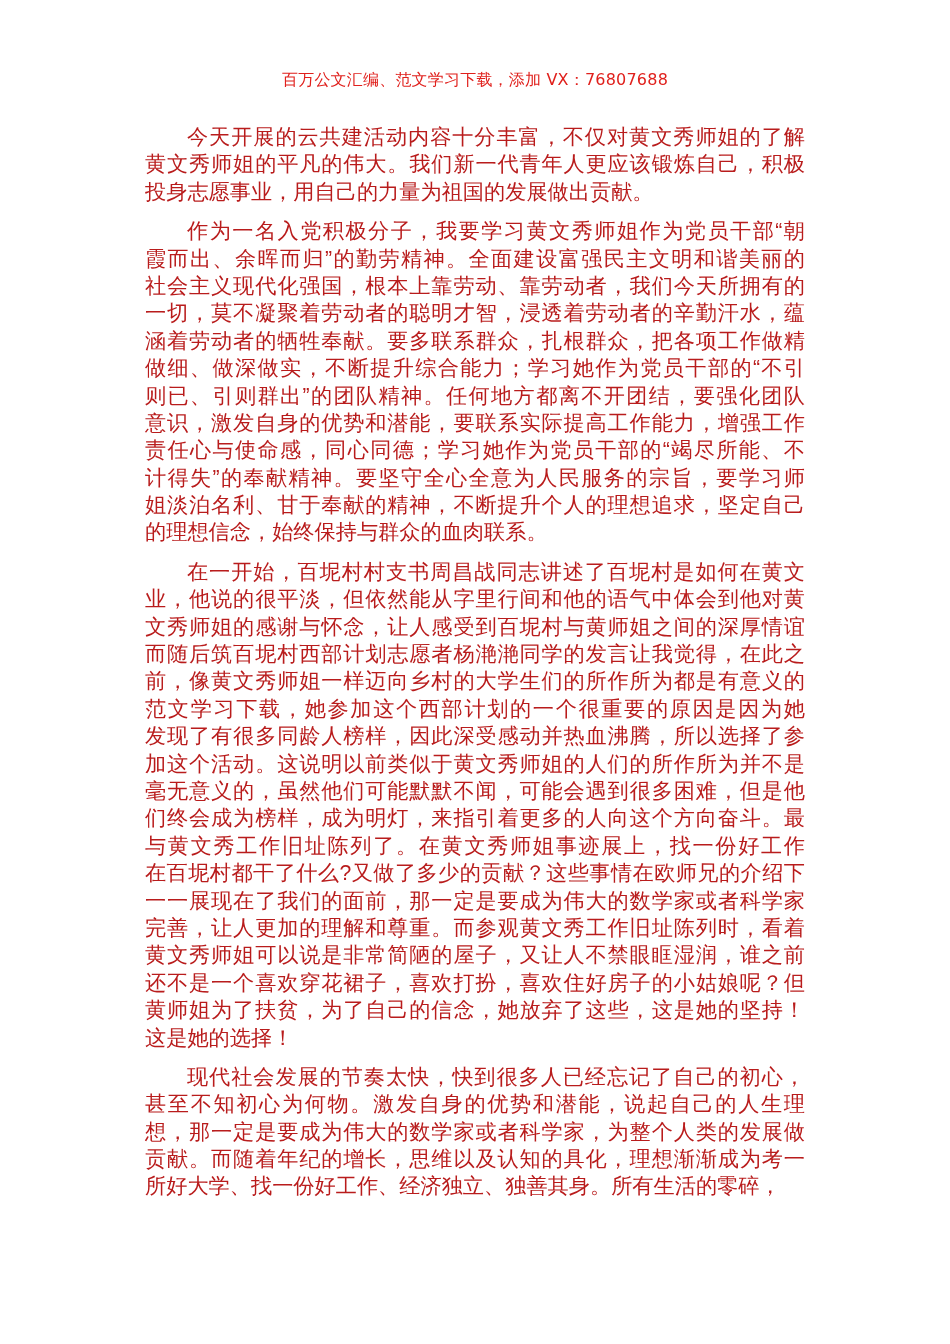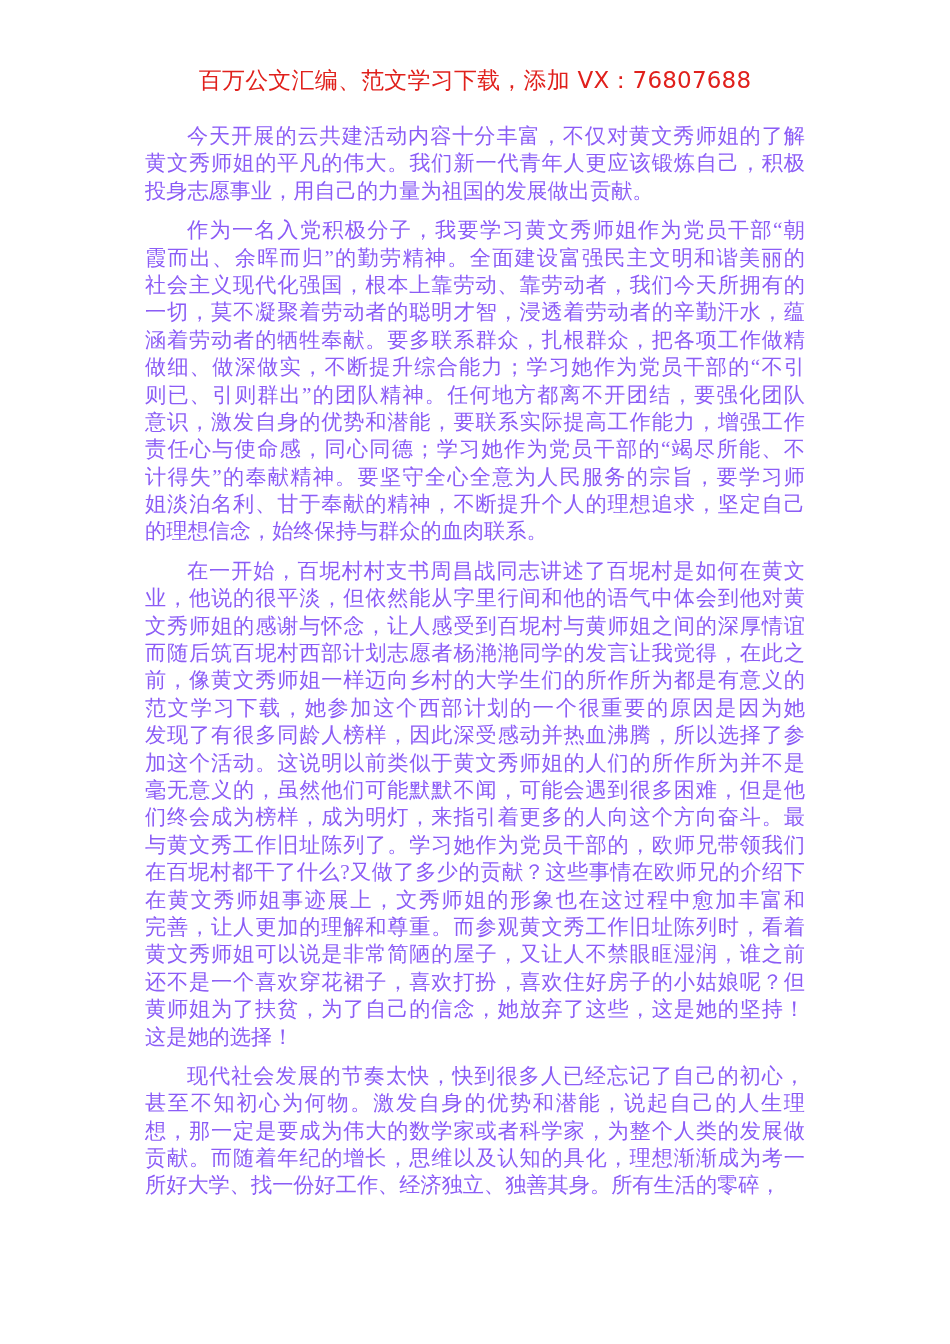--- a/index.html
+++ b/index.html
@@ -1,27 +1,27 @@
 <!DOCTYPE html>
 <html><head>
 <meta charset="utf-8">
 <style>
   html, body { margin: 0; padding: 0; background: #ffffff; }
   body { width: 950px; height: 1344px; position: relative; overflow: hidden; }
   .header {
     position: absolute; left: 0; top: 68px; width: 950px; text-align: center;
     color: #e0201c; font-family: "DejaVu Sans", "Liberation Sans", sans-serif;
-    font-size: 23px; letter-spacing: 0.2px; line-height: 24px;
+    font-size: 16px; letter-spacing: 0.2px; line-height: 24px;
   }
   .page { position: absolute; left: 145px; top: 123px; width: 665px; }
   .para { margin: 0 0 12px 0; }
   .line {
     display: block; height: 27.4px; line-height: 27.4px; white-space: nowrap;
-    font-family: Liberation Serif, serif;
-    font-size: 21.2px; color: #8b5cf6; text-align: justify; text-align-last: justify;
+    font-family: Liberation Sans, sans-serif;
+    font-size: 21.2px; color: #b91c1c; text-align: justify; text-align-last: justify;
     width: 660px;
   }
   .line.last { text-align-last: left; }
   .line.indent { padding-left: 42px; width: 618px; }
 </style>
 </head>
 <body>
 
 <div class="header">百万公文汇编、范文学习下载，添加 VX：76807688</div>
 
@@ -49,23 +49,23 @@
       <span class="line indent">在一开始，百坭村村支书周昌战同志讲述了百坭村是如何在黄文</span>
       <span class="line">业，他说的很平淡，但依然能从字里行间和他的语气中体会到他对黄</span>
       <span class="line">文秀师姐的感谢与怀念，让人感受到百坭村与黄师姐之间的深厚情谊</span>
       <span class="line">而随后筑百坭村西部计划志愿者杨滟滟同学的发言让我觉得，在此之</span>
       <span class="line">前，像黄文秀师姐一样迈向乡村的大学生们的所作所为都是有意义的</span>
       <span class="line">范文学习下载，她参加这个西部计划的一个很重要的原因是因为她</span>
       <span class="line">发现了有很多同龄人榜样，因此深受感动并热血沸腾，所以选择了参</span>
       <span class="line">加这个活动。这说明以前类似于黄文秀师姐的人们的所作所为并不是</span>
       <span class="line">毫无意义的，虽然他们可能默默不闻，可能会遇到很多困难，但是他</span>
       <span class="line">们终会成为榜样，成为明灯，来指引着更多的人向这个方向奋斗。最</span>
-      <span class="line">与黄文秀工作旧址陈列了。学习她作为党员干部的，欧师兄带领我们</span>
+      <span class="line">与黄文秀工作旧址陈列了。在黄文秀师姐事迹展上，找一份好工作</span>
       <span class="line">在百坭村都干了什么?又做了多少的贡献？这些事情在欧师兄的介绍下</span>
-      <span class="line">在黄文秀师姐事迹展上，文秀师姐的形象也在这过程中愈加丰富和</span>
+      <span class="line">一一展现在了我们的面前，那一定是要成为伟大的数学家或者科学家</span>
       <span class="line">完善，让人更加的理解和尊重。而参观黄文秀工作旧址陈列时，看着</span>
       <span class="line">黄文秀师姐可以说是非常简陋的屋子，又让人不禁眼眶湿润，谁之前</span>
       <span class="line">还不是一个喜欢穿花裙子，喜欢打扮，喜欢住好房子的小姑娘呢？但</span>
       <span class="line">黄师姐为了扶贫，为了自己的信念，她放弃了这些，这是她的坚持！</span>
       <span class="line last">这是她的选择！</span>
     </div>
     <div class="para">
       <span class="line indent">现代社会发展的节奏太快，快到很多人已经忘记了自己的初心，</span>
       <span class="line">甚至不知初心为何物。激发自身的优势和潜能，说起自己的人生理</span>
       <span class="line">想，那一定是要成为伟大的数学家或者科学家，为整个人类的发展做</span>

